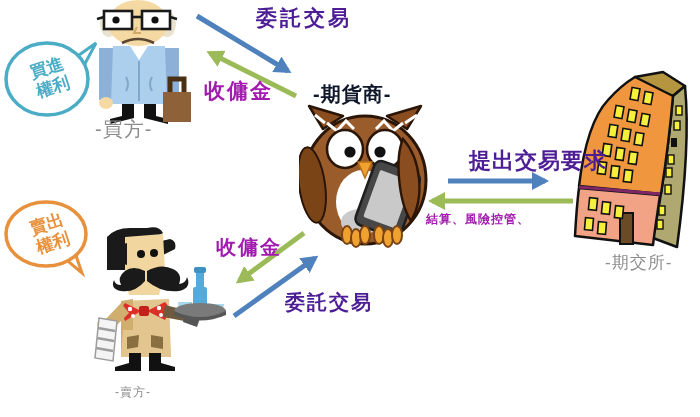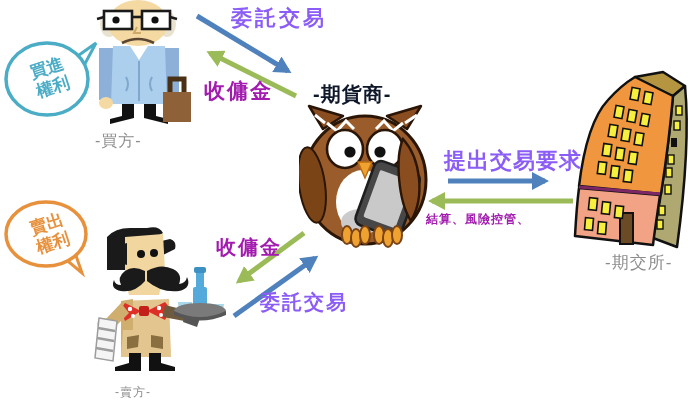--- a/index.html
+++ b/index.html
@@ -3,39 +3,39 @@
 <meta charset="utf-8">
 <style>
   html,body{margin:0;padding:0;background:#fff;}
   #canvas{
     position:relative;width:700px;height:417px;background:#ffffff;overflow:hidden;
     font-family:"Liberation Sans","DejaVu Sans",sans-serif;
   }
   #canvas svg{position:absolute;display:block;}
   .lbl{position:absolute;white-space:nowrap;line-height:1;}
   .flow{font-weight:700;}
-  .blue{color:#8b5cf6;}
+  .blue{color:#4c1d95;margin-left:25px;}
   .green{color:#a21caf;}
   .darkred{color:#0f172a;}
   .gray{color:#8c8c8c;font-weight:400;}
   .bubble{position:absolute;}
   .bubble .btxt{
     position:absolute;left:0;top:0;width:100%;text-align:center;font-weight:700;
     font-size:17px;line-height:20px;transform:rotate(-18deg);
   }
   .teal-t{color:#4bacc6;}
   .orange-t{color:#e8913d;}
   #lbl-entrust-top   {left:231px;top:7px;  font-size:21px;letter-spacing:3px;}
   #lbl-comm-top      {left:204px;top:80px; font-size:21px;letter-spacing:2px;}
   #lbl-broker        {left:313px;top:84px; font-size:20px;letter-spacing:1px;font-weight:700;}
   #lbl-request       {left:444px;top:150px;font-size:22px;letter-spacing:1px;}
   #lbl-result        {left:426px;top:208px;font-size:12px;letter-spacing:1px;line-height:23px;white-space:normal;width:170px;}
   #lbl-comm-bottom   {left:216px;top:237px;font-size:20px;letter-spacing:2px;}
   #lbl-entrust-bottom{left:260px;top:292px;font-size:20px;letter-spacing:2px;}
-  #lbl-buyer   {left:95px; top:133px;font-size:16px;letter-spacing:1px;}
+  #lbl-buyer   {left:95px; top:119px;font-size:20px;letter-spacing:1px;}
   #lbl-seller  {left:115px;top:386px;font-size:12px;letter-spacing:1px;}
   #lbl-exchange{left:605px;top:254px;font-size:17px;letter-spacing:1px;}
 </style>
 </head>
 <body>
 
 <div id="canvas">
 
   <svg width="700" height="417" viewBox="0 0 700 417" style="left:0;top:0;">
     <defs>

